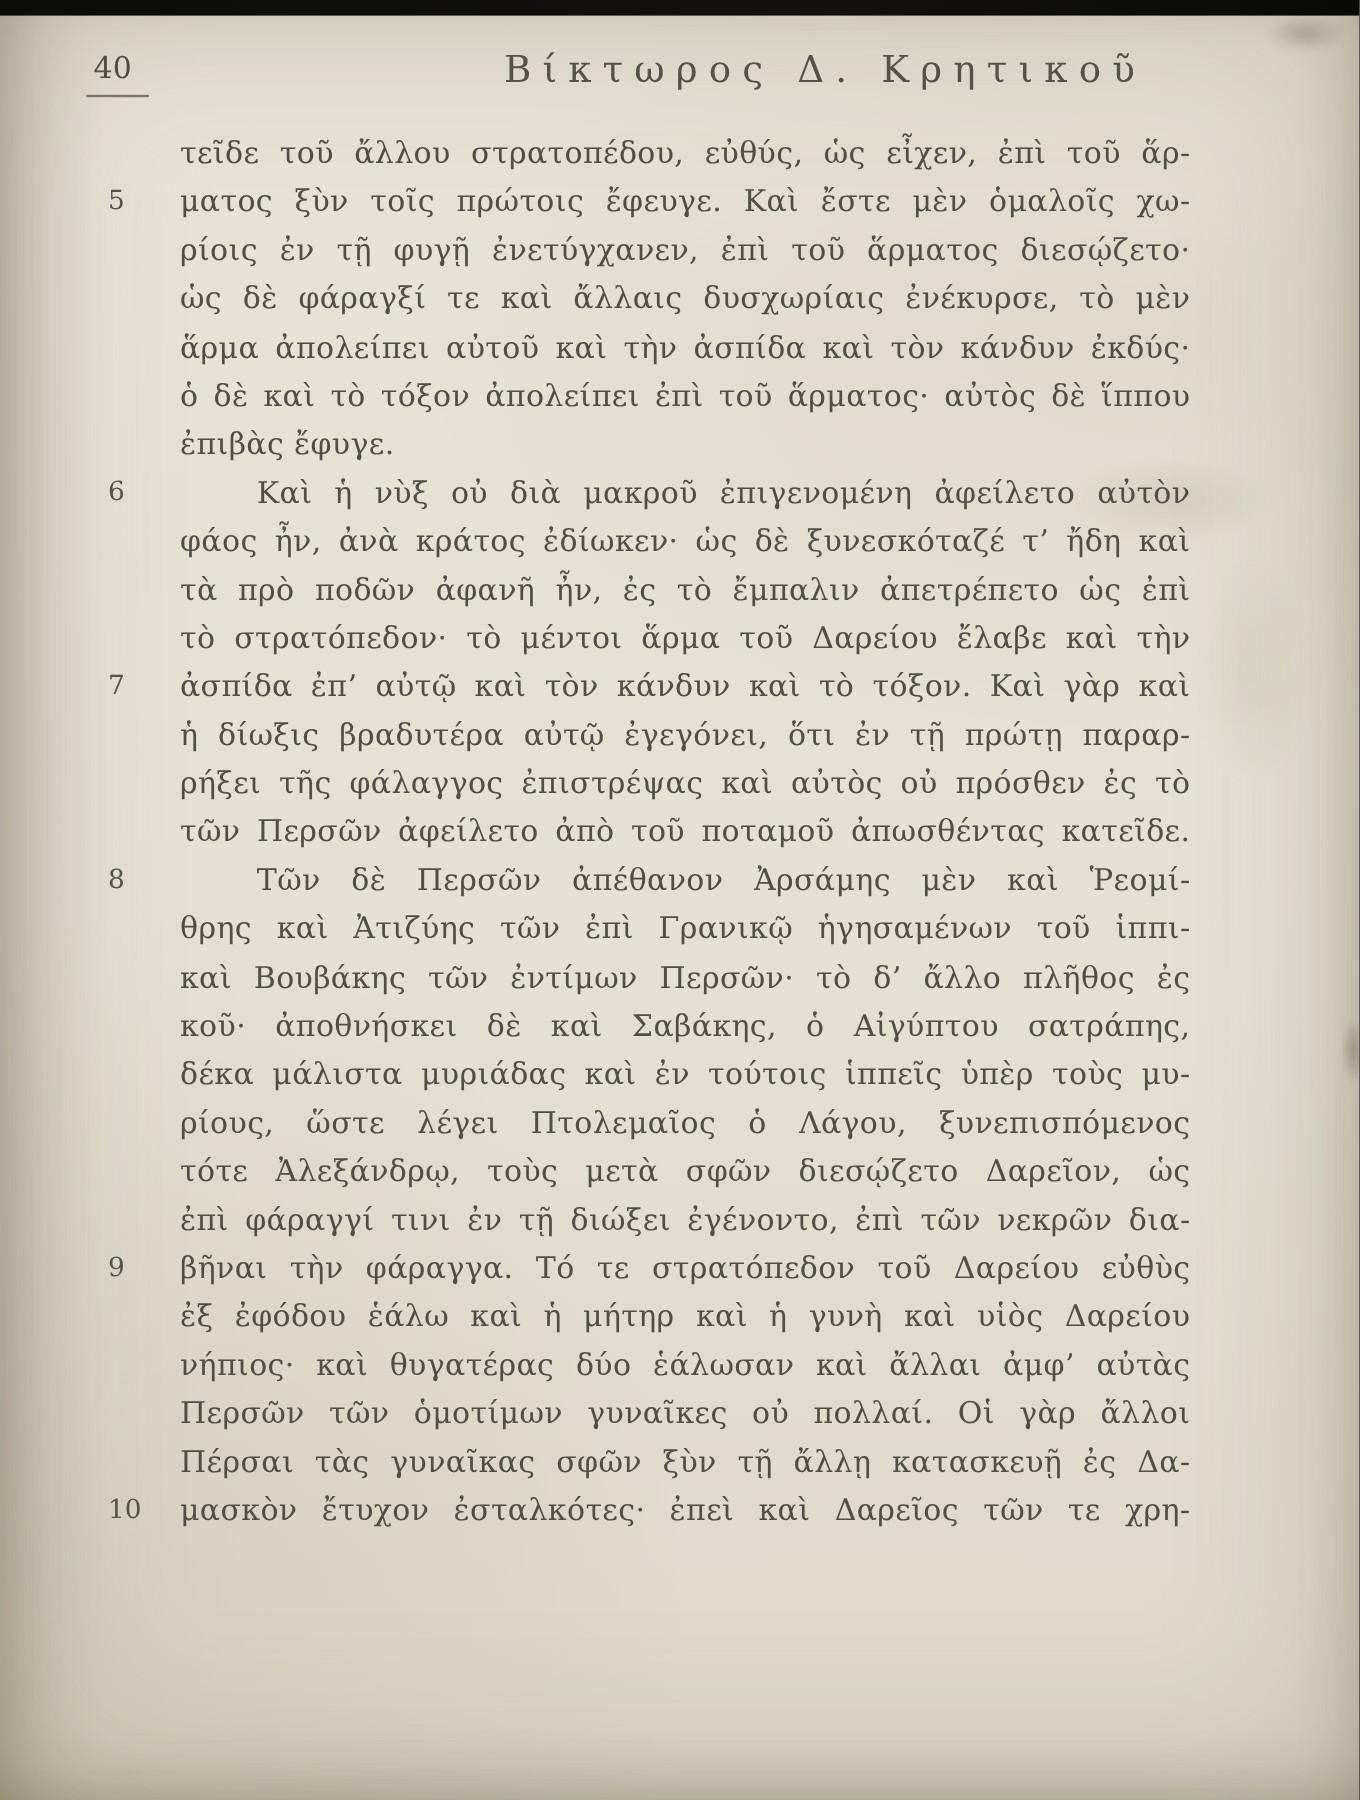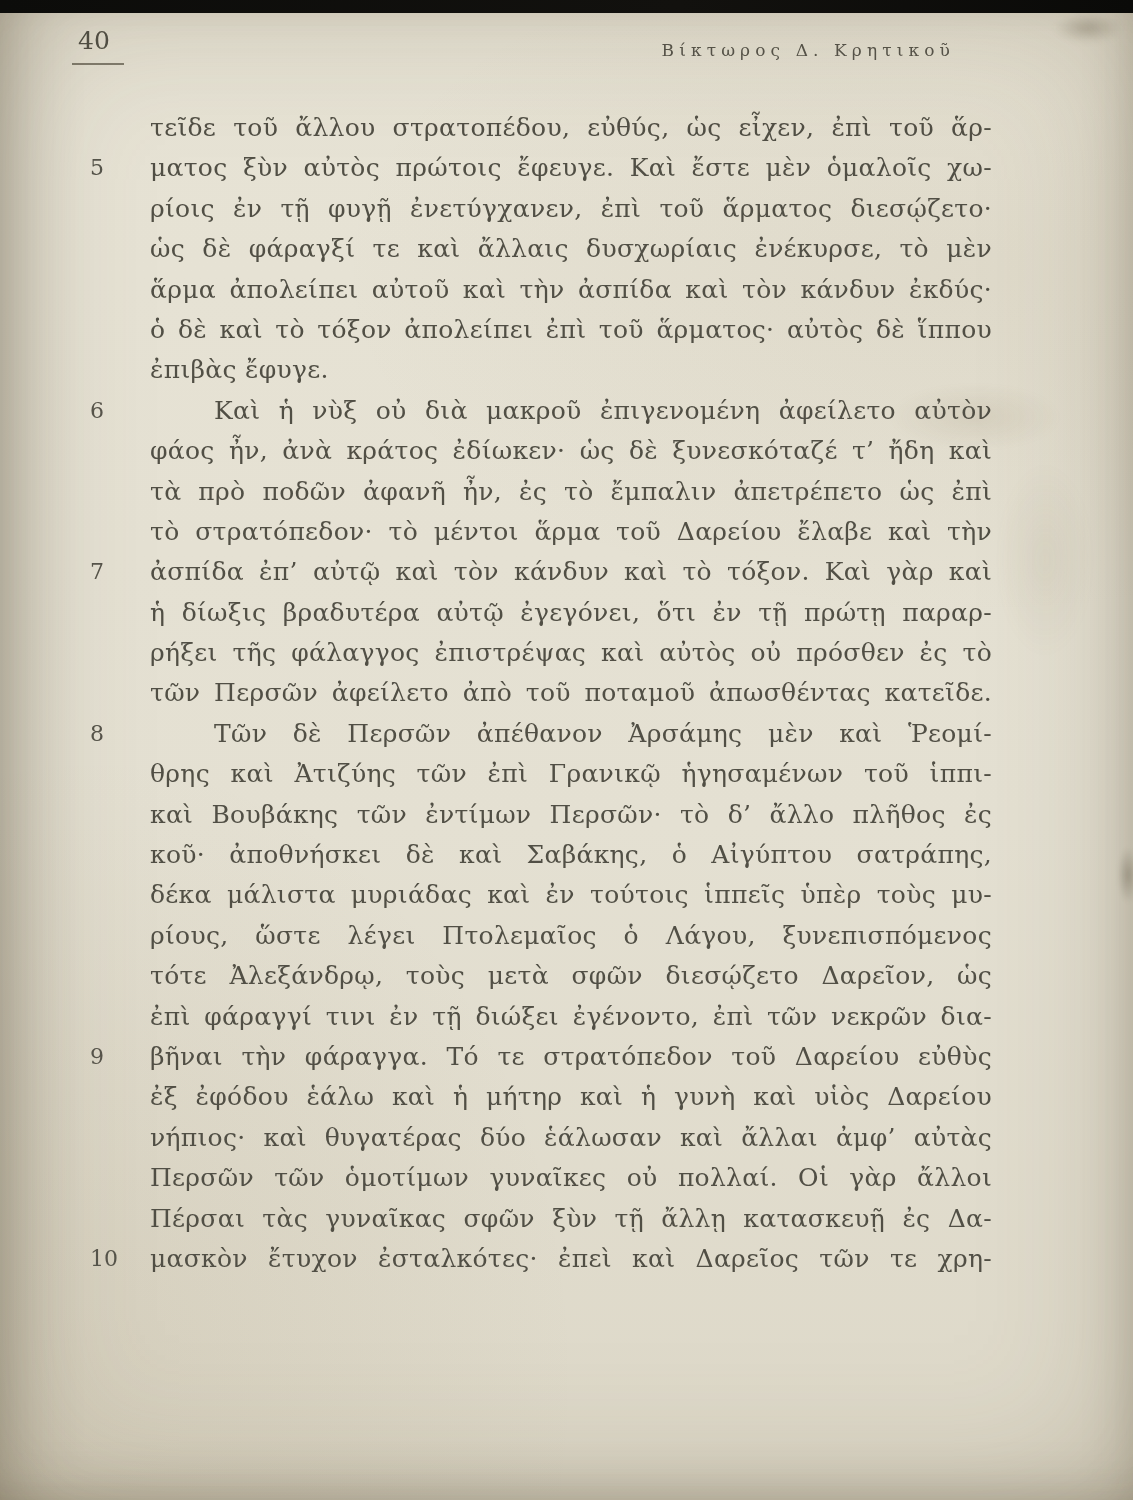--- a/index.html
+++ b/index.html
@@ -33,40 +33,40 @@
   .top-strip {
     position: absolute;
     top: 0; left: 0;
     width: 100%;
     height: 13px;
     background: linear-gradient(90deg, #0c0c0a 0%, #12110e 60%, #0a0a08 100%);
     z-index: 6;
   }
   .page-num {
     position: absolute;
-    top: 26px;
+    top: 42px;
     left: 78px;
     font-size: 25px;
     color: #4f4e45;
     z-index: 2;
   }
   .page-num::after {
     content: "";
     position: absolute;
     left: -6px;
     top: 37px;
     width: 52px;
     height: 2px;
     background: rgba(95,90,75,0.75);
   }
   .running-title {
     position: absolute;
     top: 40px;
     right: 178px;
-    font-size: 17px;
+    font-size: 31px;
     letter-spacing: 0.30em;
     color: #55534a;
     white-space: nowrap;
     z-index: 2;
   }
   .text-block {
     position: absolute;
     top: 108px;
     left: 150px;
     width: 842px;
@@ -140,21 +140,21 @@
   <div class="stain stain-corner"></div>
   <div class="stain stain-edge"></div>
   <div class="stain stain-mid"></div>
 
   <div class="page-num">40</div>
 
   <div class="running-title">Βίκτωρος Δ. Κρητικοῦ</div>
 
   <div class="text-block">
       <div class="line"><span>τεῖδε τοῦ ἄλλου στρατοπέδου, εὐθύς, ὡς εἶχεν, ἐπὶ τοῦ ἅρ-</span></div>
-      <div class="line"><span class="marginal-num">5</span><span>ματος ξὺν αὐτὸς πρώτοις ἔφευγε. Καὶ ἔστε μὲν ὁμαλοῖς χω-</span></div>
+      <div class="line"><span class="marginal-num">5</span><span>ματος ξὺν τοῖς πρώτοις ἔφευγε. Καὶ ἔστε μὲν ὁμαλοῖς χω-</span></div>
       <div class="line"><span>ρίοις ἐν τῇ φυγῇ ἐνετύγχανεν, ἐπὶ τοῦ ἅρματος διεσῴζετο·</span></div>
       <div class="line"><span>ὡς δὲ φάραγξί τε καὶ ἄλλαις δυσχωρίαις ἐνέκυρσε, τὸ μὲν</span></div>
       <div class="line"><span>ἅρμα ἀπολείπει αὐτοῦ καὶ τὴν ἀσπίδα καὶ τὸν κάνδυν ἐκδύς·</span></div>
       <div class="line"><span>ὁ δὲ καὶ τὸ τόξον ἀπολείπει ἐπὶ τοῦ ἅρματος· αὐτὸς δὲ ἵππου</span></div>
       <div class="line no-just"><span>ἐπιβὰς ἔφυγε.</span></div>
       <div class="line indent"><span class="marginal-num">6</span><span>Καὶ ἡ νὺξ οὐ διὰ μακροῦ ἐπιγενομένη ἀφείλετο αὐτὸν</span></div>
       <div class="line"><span>φάος ἦν, ἀνὰ κράτος ἐδίωκεν· ὡς δὲ ξυνεσκόταζέ τ’ ἤδη καὶ</span></div>
       <div class="line"><span>τὰ πρὸ ποδῶν ἀφανῆ ἦν, ἐς τὸ ἔμπαλιν ἀπετρέπετο ὡς ἐπὶ</span></div>
       <div class="line"><span>τὸ στρατόπεδον· τὸ μέντοι ἅρμα τοῦ Δαρείου ἔλαβε καὶ τὴν</span></div>
       <div class="line"><span class="marginal-num">7</span><span>ἀσπίδα ἐπ’ αὐτῷ καὶ τὸν κάνδυν καὶ τὸ τόξον. Καὶ γὰρ καὶ</span></div>

